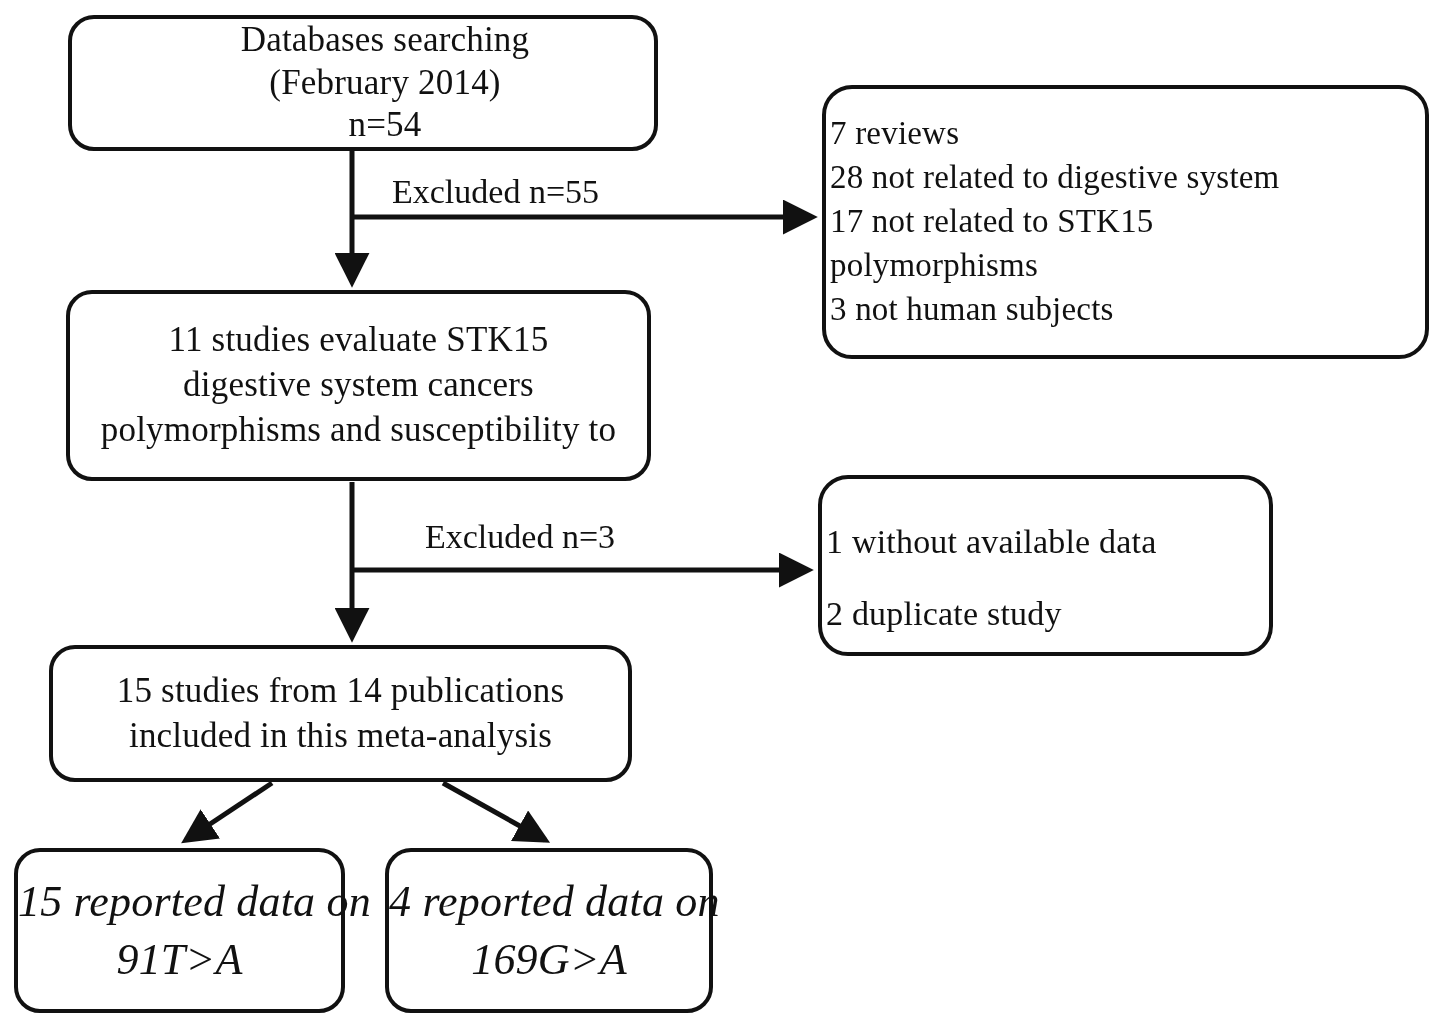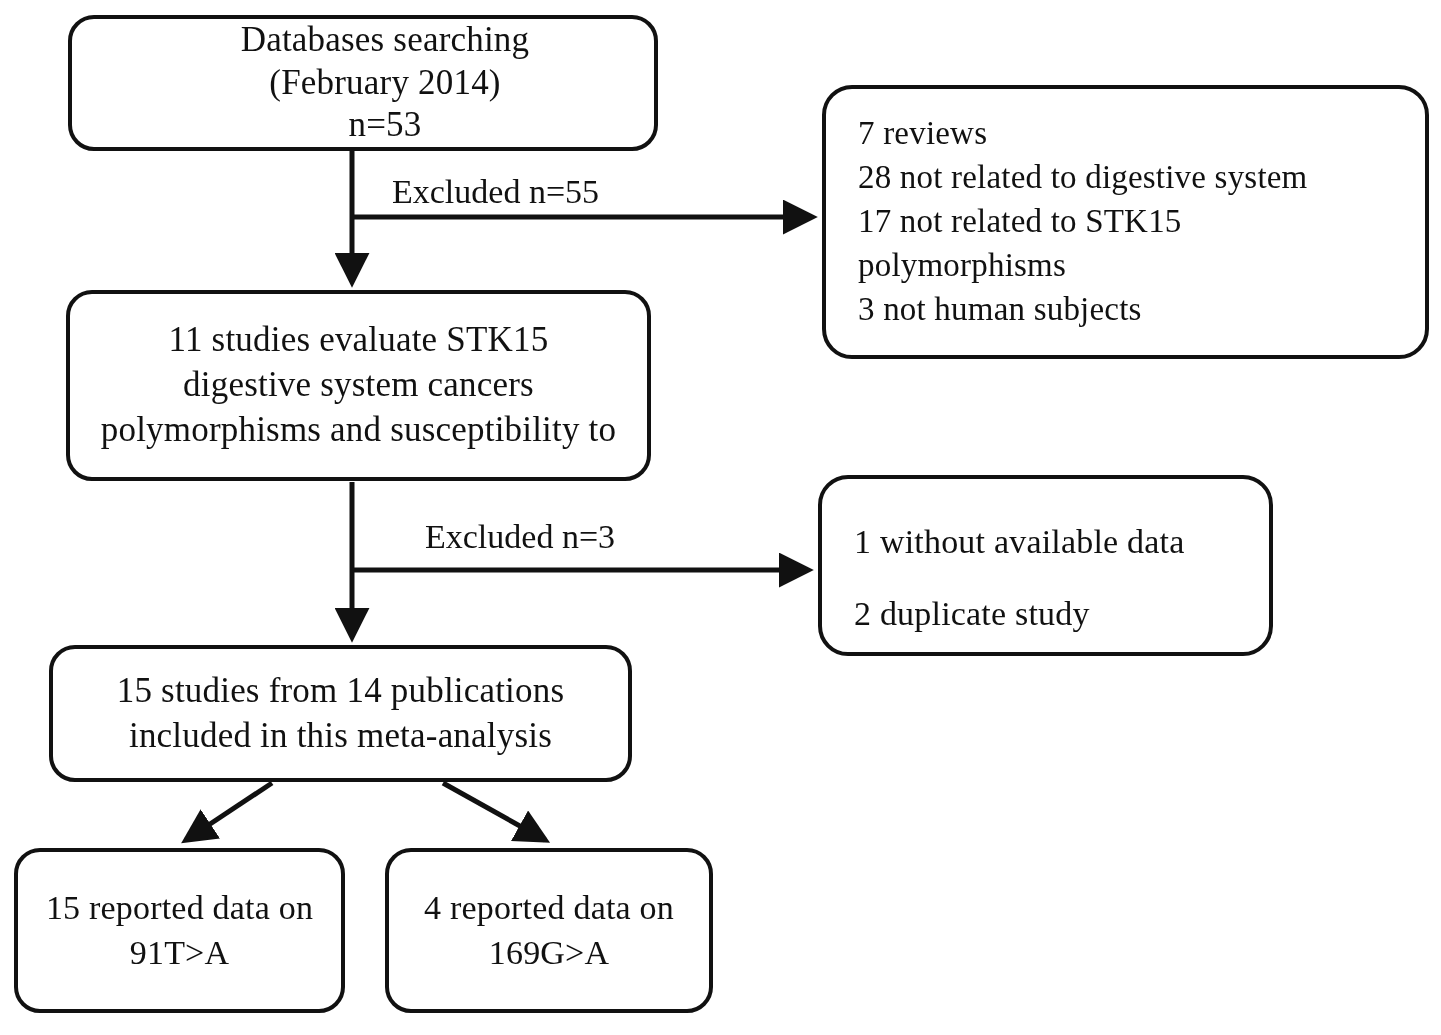--- a/index.html
+++ b/index.html
@@ -44,37 +44,37 @@
   }
   .node .line {
     display: block;
     width: 100%;
     font-size: 34px;
     line-height: 1.27;
     letter-spacing: 0.2px;
     white-space: nowrap;
   }
   .node.left .line {
-    padding-left: 32px;
+    padding-left: 4px;
     box-sizing: border-box;
   }
   
   #node-databases      { left: 68px;  top: 15px;  width: 590px; height: 136px; }
   #node-evaluated      { left: 66px;  top: 290px; width: 585px; height: 191px; }
   #node-included       { left: 49px;  top: 645px; width: 583px; height: 137px; }
   #node-excluded-one   { left: 822px; top: 85px;  width: 607px; height: 274px; border-radius: 30px; }
   #node-excluded-two   { left: 818px; top: 475px; width: 455px; height: 181px; border-radius: 30px; }
   #node-snp-91         { left: 14px;  top: 848px; width: 331px; height: 165px; }
   #node-snp-169        { left: 385px; top: 848px; width: 328px; height: 165px; }
 
   #node-databases .line   { font-size: 35px; line-height: 1.22; padding-left: 44px; }
   #node-evaluated .line   { font-size: 35px; line-height: 1.28; }
   #node-included .line    { font-size: 35px; line-height: 1.28; }
   #node-snp-91 .line,
-  #node-snp-169 .line     { font-size: 34px; line-height: 1.30; }
+  #node-snp-169 .line     { font-size: 44px; line-height: 1.30; font-style: italic; }
   #node-excluded-one .line{ font-size: 33px; line-height: 1.33; }
   #node-excluded-two .line{ font-size: 34px; line-height: 1.40; margin-top: 24px; }
 
   .edge-label {
     position: absolute;
     font-size: 34px;
     line-height: 1;
     white-space: nowrap;
     z-index: 3;
     color: #111111;
@@ -102,21 +102,21 @@
 
     <line x1="352" y1="570" x2="808" y2="570" stroke="#111111" stroke-width="5" marker-end="url(#arrowhead)"></line>
 
     <line x1="272" y1="783" x2="186" y2="840" stroke="#111111" stroke-width="5" marker-end="url(#arrowhead)"></line>
     <line x1="443" y1="783" x2="545" y2="840" stroke="#111111" stroke-width="5" marker-end="url(#arrowhead)"></line>
   </svg>
 
   <div class="node center" id="node-databases">
     <span class="line">Databases searching</span>
     <span class="line">(February 2014)</span>
-    <span class="line">n=53</span>
+    <span class="line">n=54</span>
   </div>
 
   <div class="node center" id="node-evaluated">
     <span class="line">11 studies evaluate STK15</span>
     <span class="line">digestive system cancers</span>
     <span class="line">polymorphisms and susceptibility to</span>
   </div>
 
   <div class="node center" id="node-included">
     <span class="line">15 studies from 14 publications</span>

